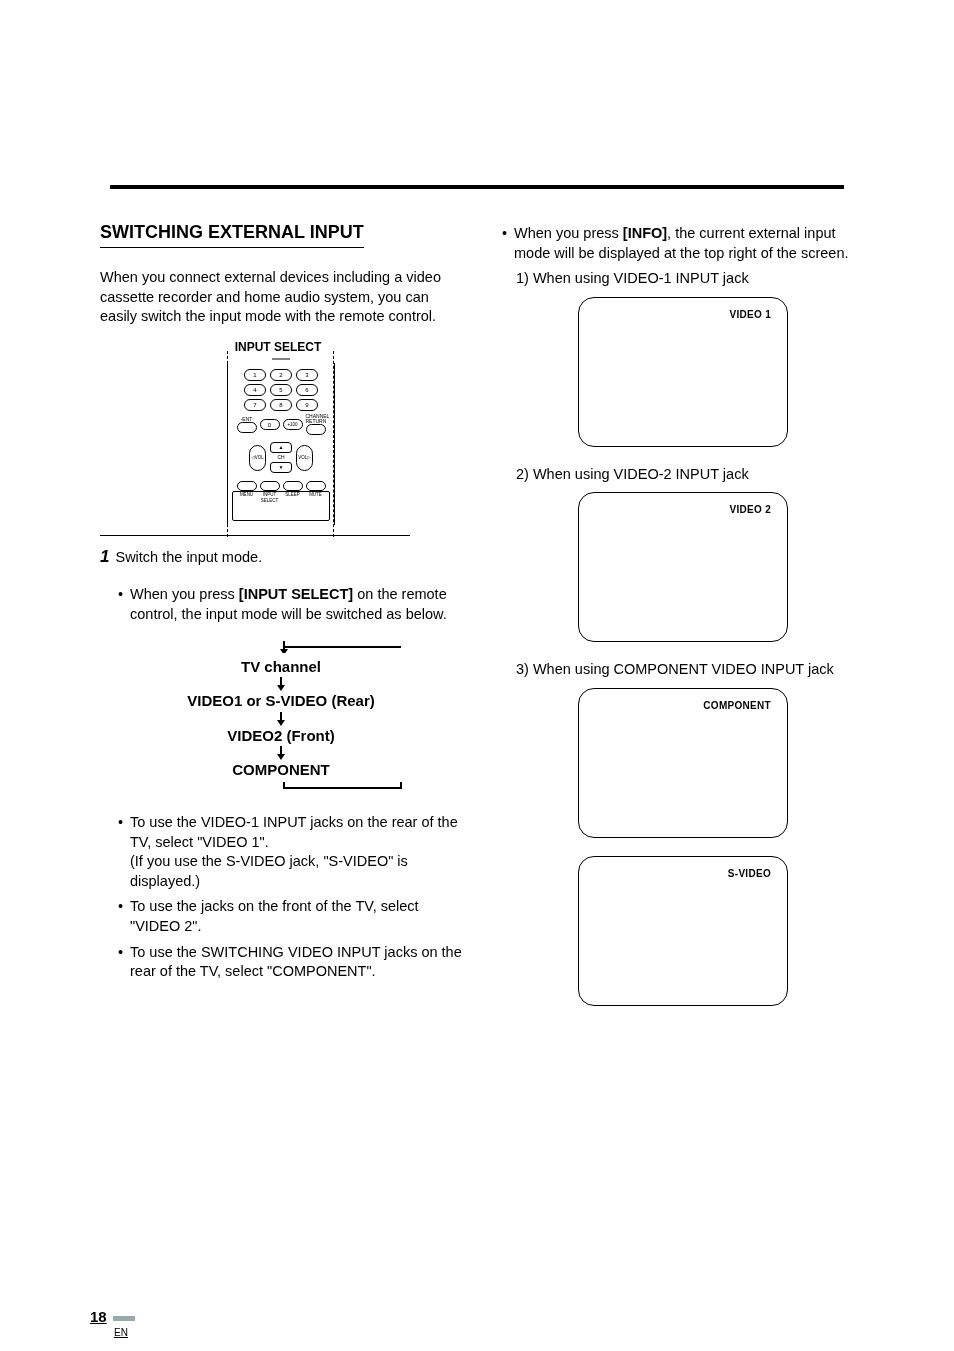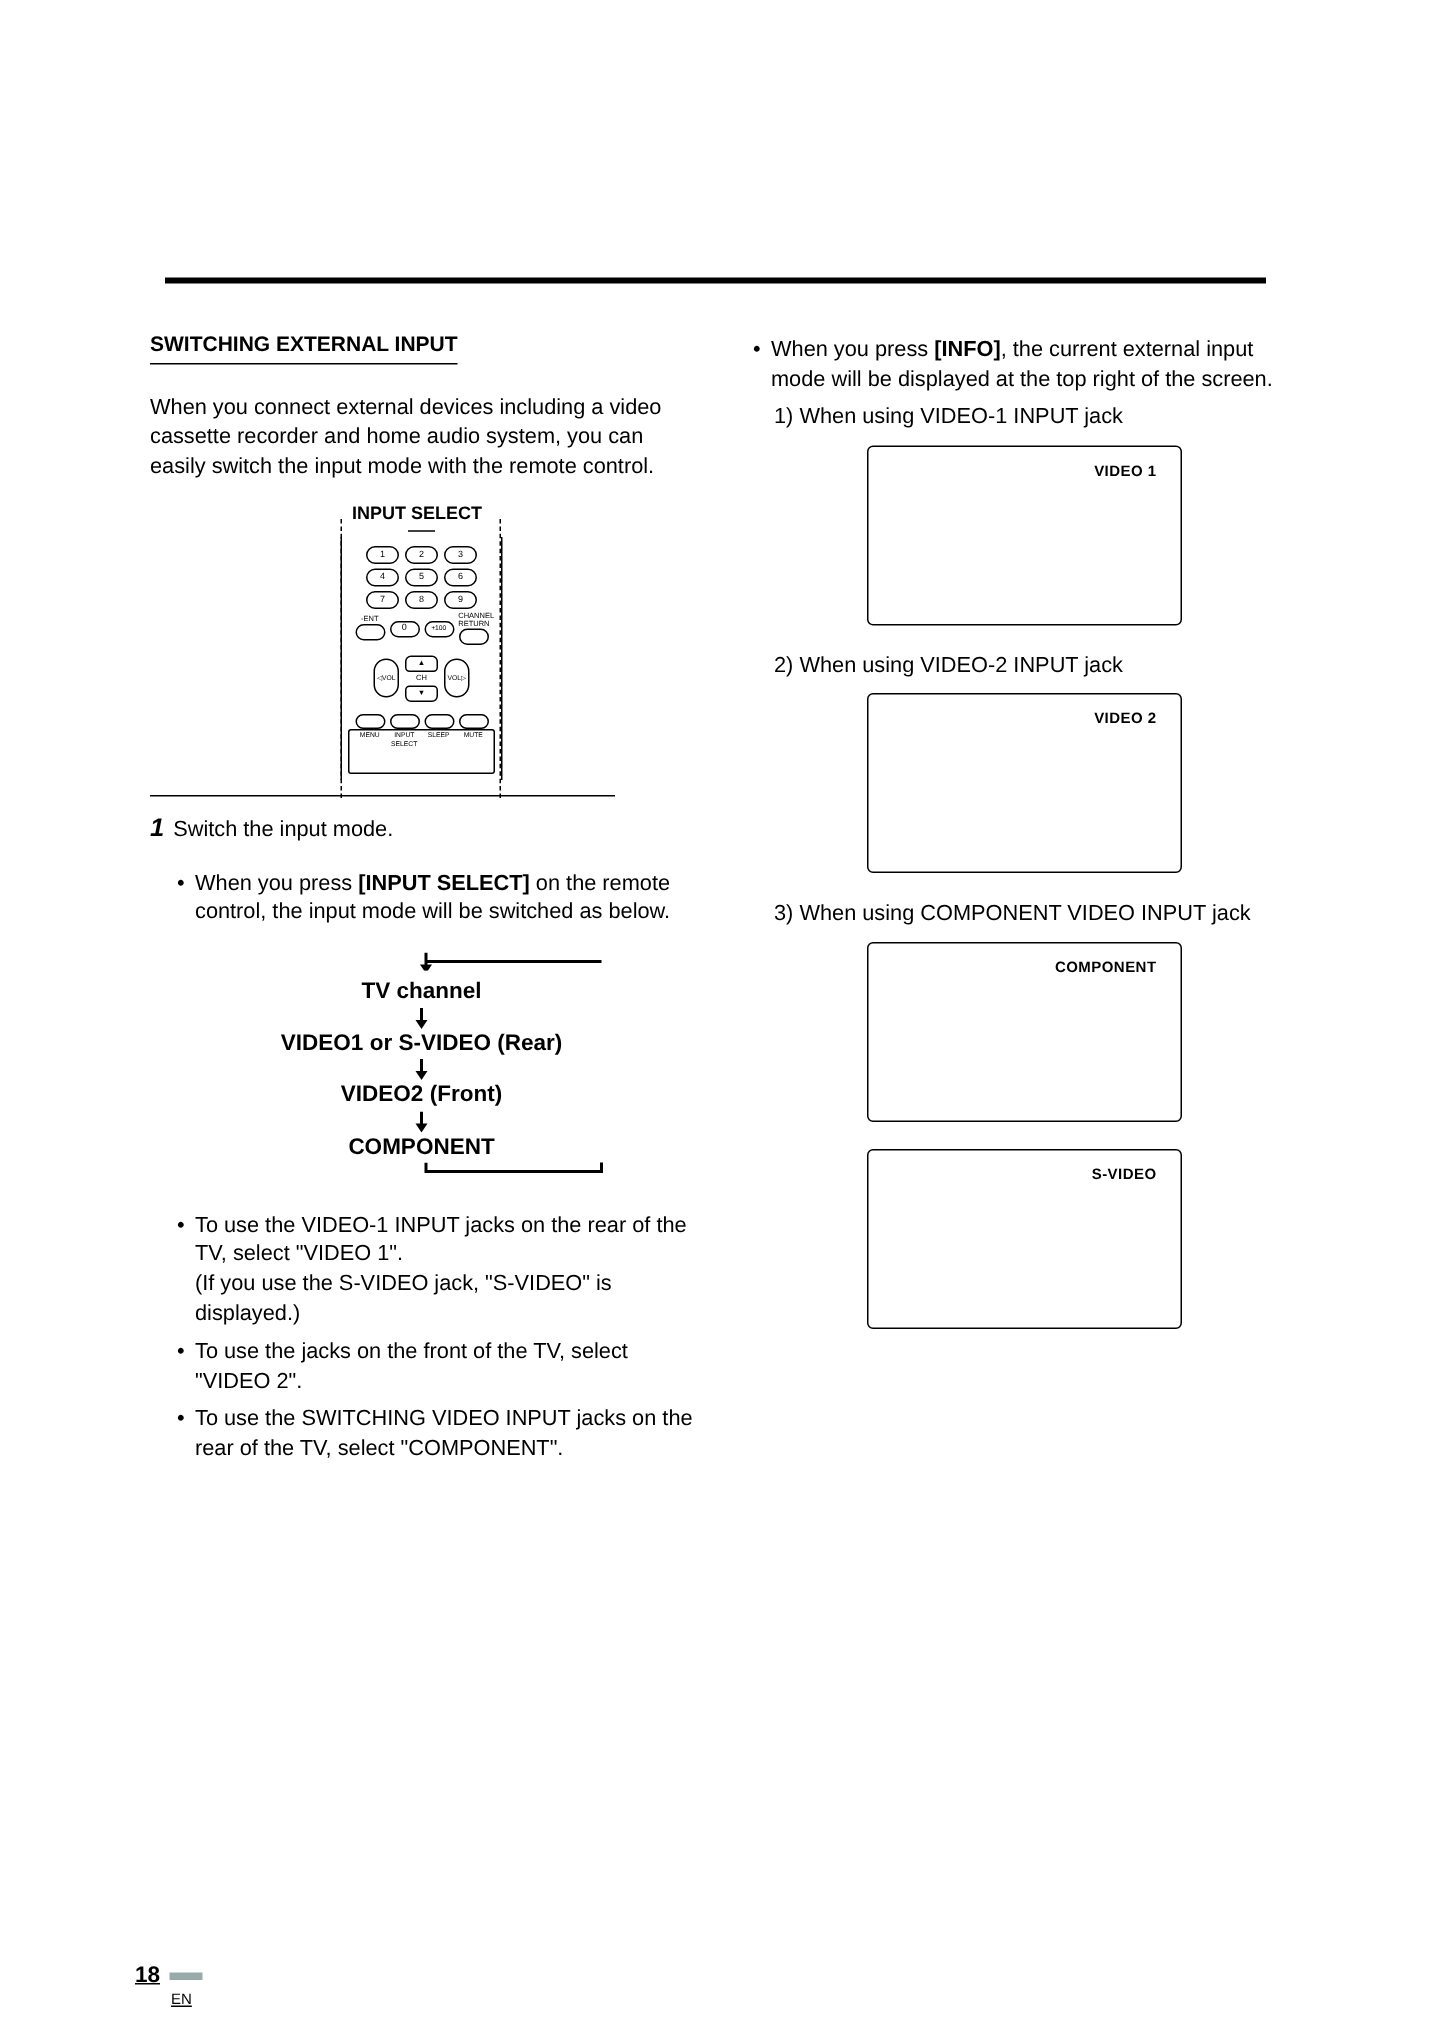--- a/index.html
+++ b/index.html
@@ -30,21 +30,21 @@
     display: flex;
     gap: 40px;
     margin-top: 40px;
   }
   .col {
     flex: 1;
     font-size: 14.5px;
     line-height: 1.35;
   }
   h2.section-title {
-    font-size: 14px;
+    font-size: 18px;
     font-weight: bold;
     margin: 0 0 10px 0;
     border-bottom: 1.5px solid #000;
     padding-bottom: 3px;
     display: inline-block;
   }
   .intro { margin: 10px 0 12px 0; }
   .remote-row {
     display: flex;
     align-items: center;
@@ -94,23 +94,23 @@
     width: 250px;
     text-align: center;
     font-weight: bold;
     font-size: 15px;
     line-height: 1.1;
   }
   .mode-box .arrow-down svg { display: block; margin: 1px auto; }
   .mode-box .line { margin: 2px 0; white-space: nowrap; }
   .screen-preview {
     width: 210px;
-    height: 120px;
+    height: 150px;
     border: 1px solid #000;
-    border-radius: 4px;
+    border-radius: 16px;
     margin: 8px auto 18px auto;
     position: relative;
   }
   .screen-preview .osd-label {
     position: absolute;
     top: 10px;
     right: 16px;
     font-size: 10px;
     font-weight: bold;
     letter-spacing: 0.3px;

